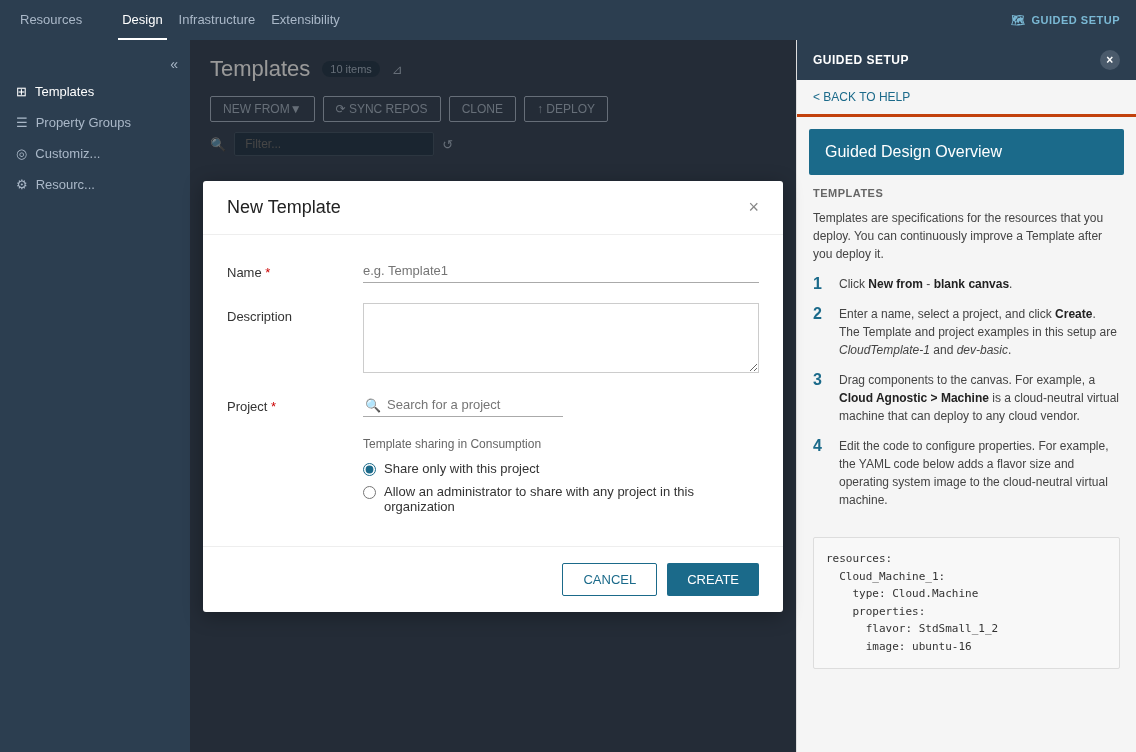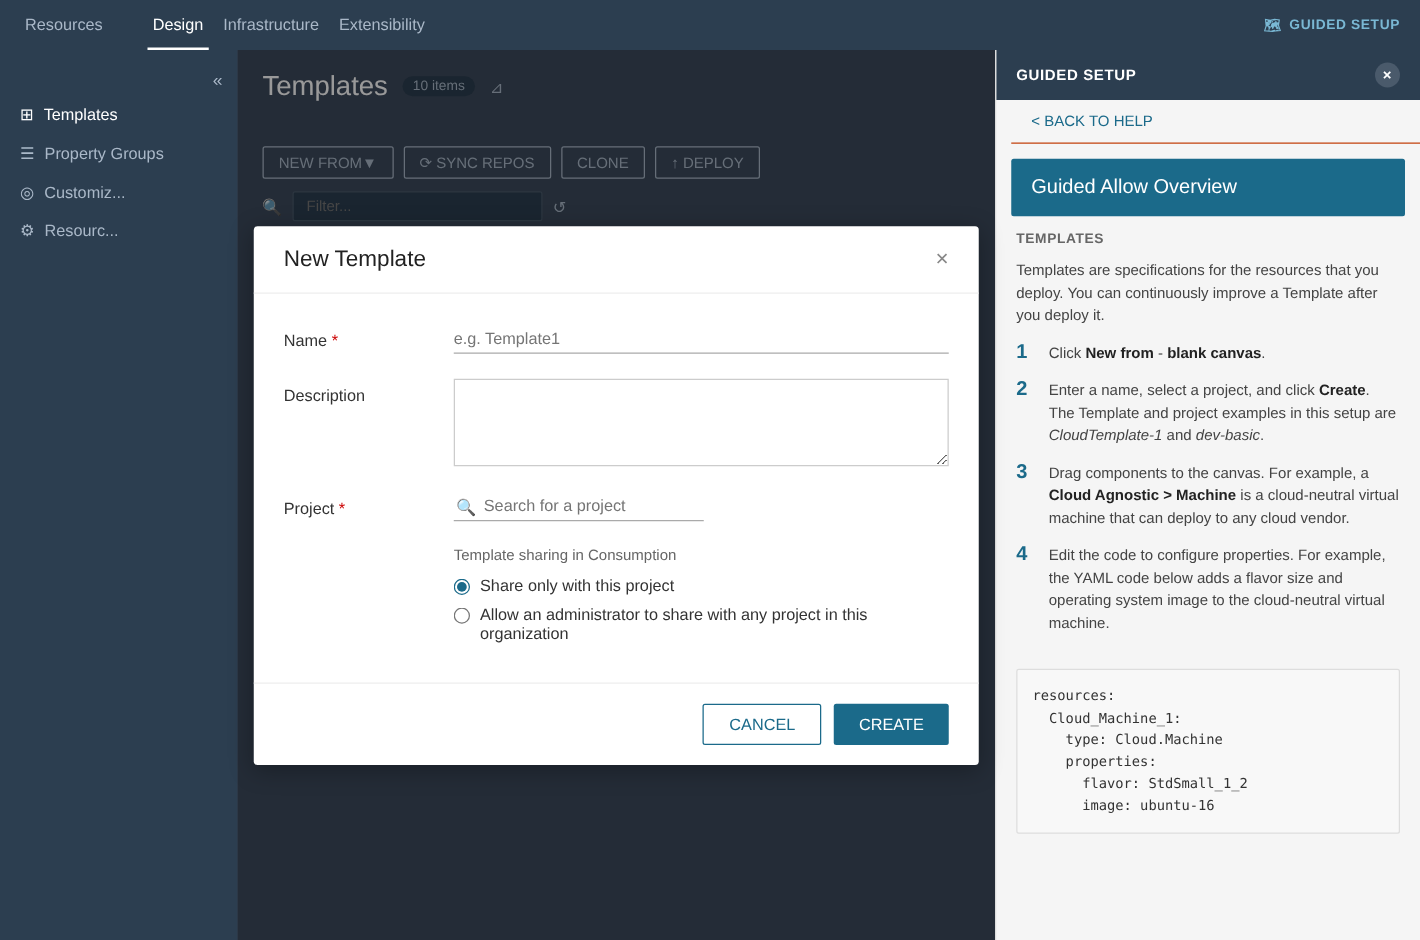--- a/index.html
+++ b/index.html
@@ -109,21 +109,20 @@
       border: 1px solid #aab8c8;
       background: transparent;
       color: #aab8c8;
       padding: 5px 12px;
       font-size: 12px;
       cursor: pointer;
       border-radius: 2px;
       display: flex;
       align-items: center;
       gap: 4px;
-      margin-top: 21px;
     }
     .filter-bar {
       display: flex;
       align-items: center;
       gap: 8px;
     }
     .filter-input {
       background: #2c3e50;
       border: 1px solid #4a5a6b;
       color: #aab8c8;
@@ -167,22 +166,21 @@
       font-size: 12px;
     }
     .back-to-help {
       padding: 10px 16px;
       color: #1b6a8a;
       font-size: 12px;
       cursor: pointer;
       display: flex;
       align-items: center;
       gap: 4px;
-      border-bottom: 1px solid #c2410c;
-      margin-left: 12px;
+      border-bottom: 3px solid #c2410c;
     }
     .guided-overview-title {
       background: #1b6a8a;
       color: #fff;
       padding: 14px 16px;
       font-size: 16px;
       font-weight: 300;
       margin: 12px;
       border-radius: 2px;
     }
@@ -479,21 +477,21 @@
       </div>
     </div>
   </div>
 
   <div class="guided-panel">
     <div class="guided-panel-header">
       <span>GUIDED SETUP</span>
       <div class="guided-panel-close">×</div>
     </div>
     <div class="back-to-help">&lt; BACK TO HELP</div>
-    <div class="guided-overview-title">Guided Allow Overview</div>
+    <div class="guided-overview-title">Guided Design Overview</div>
     <div class="guided-section">
       <div class="guided-section-title">TEMPLATES</div>
       <p class="guided-text">Templates are specifications for the resources that you deploy. You can continuously improve a Template after you deploy it.</p>
       <div class="guided-step">
         <span class="step-num">1</span>
         <div class="step-text">Click <b>New from</b> - <b>blank canvas</b>.</div>
       </div>
       <div class="guided-step">
         <span class="step-num">2</span>
         <div class="step-text">Enter a name, select a project, and click <b>Create</b>.<br>The Template and project examples in this setup are <i>CloudTemplate-1</i> and <i>dev-basic</i>.</div>

